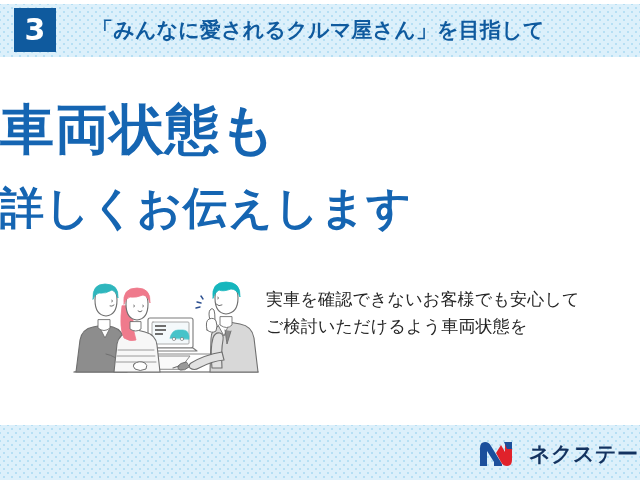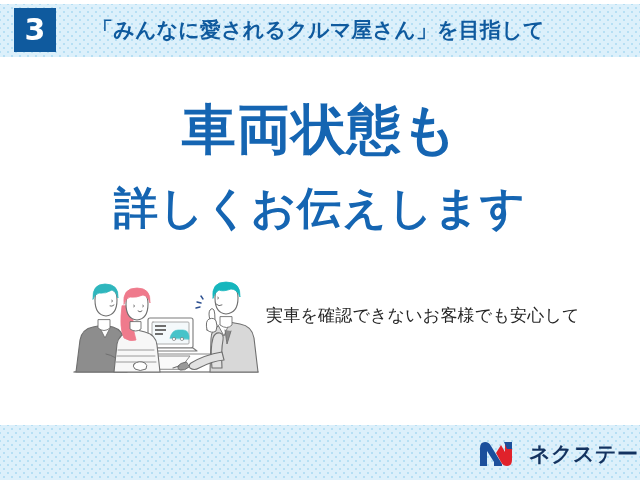--- a/index.html
+++ b/index.html
@@ -73,21 +73,21 @@
     color: #0f5a9e;
     white-space: nowrap;
     letter-spacing: 0.2px;
     margin-left: 29px;
   }
   #headline-line1, #headline-line2 {
     color: #1565b2;
     font-weight: bold;
     letter-spacing: 1px;
     white-space: nowrap;
-    text-align: center;
+    text-align: left;
   }
   #headline-line1 {
     position: absolute;
     top: 100px;
     left: 0;
     width: 640px;
     font-size: 54px;
     line-height: 60px;
   }
   #headline-line2 {
@@ -105,21 +105,20 @@
     left: 266px;
     top: 286px;
     width: 372px;
   }
   .body-line {
     font-size: 17px;
     line-height: 27px;
     color: #262626;
     white-space: nowrap;
     letter-spacing: 0.2px;
-    margin-top: 16px;
   }
 
   
   #illustration {
     position: absolute;
     left: 62px;
     top: 276px;
     width: 200px;
     height: 118px;
   }
@@ -260,20 +259,21 @@
           <path d="M134 32 l4 -1"></path>
           <path d="M139 20 l2 3"></path>
         </g>
 
       </g>
     </svg>
   </div>
 
   <div id="body-copy">
     <div class="body-line">実車を確認できないお客様でも安心して</div>
+    <div class="body-line">ご検討いただけるよう車両状態を</div>
   </div>
 
   <div class="dotband" id="footer-band"></div>
 
   <div id="logo-block">
     <svg id="logo-mark" viewBox="0 0 46 28" xmlns="http://www.w3.org/2000/svg">
       <path d="M2 26 L2 8 Q2 2 7 2 Q11 2 13 6 L24 24 L24 26 L16 26 L16 22 L9 11 L9 26 Z" fill="#1b4f9c"></path>
       <path d="M26 2 L34 2 L34 20 Q34 26 29 26 Q25 26 23 22 L18 13 L23 5 L27 12 L27 2 Z" fill="#e0222b"></path>
       <path d="M26 2 L34 2 L34 9 L29 9 Z" fill="#1b4f9c"></path>
     </svg>

